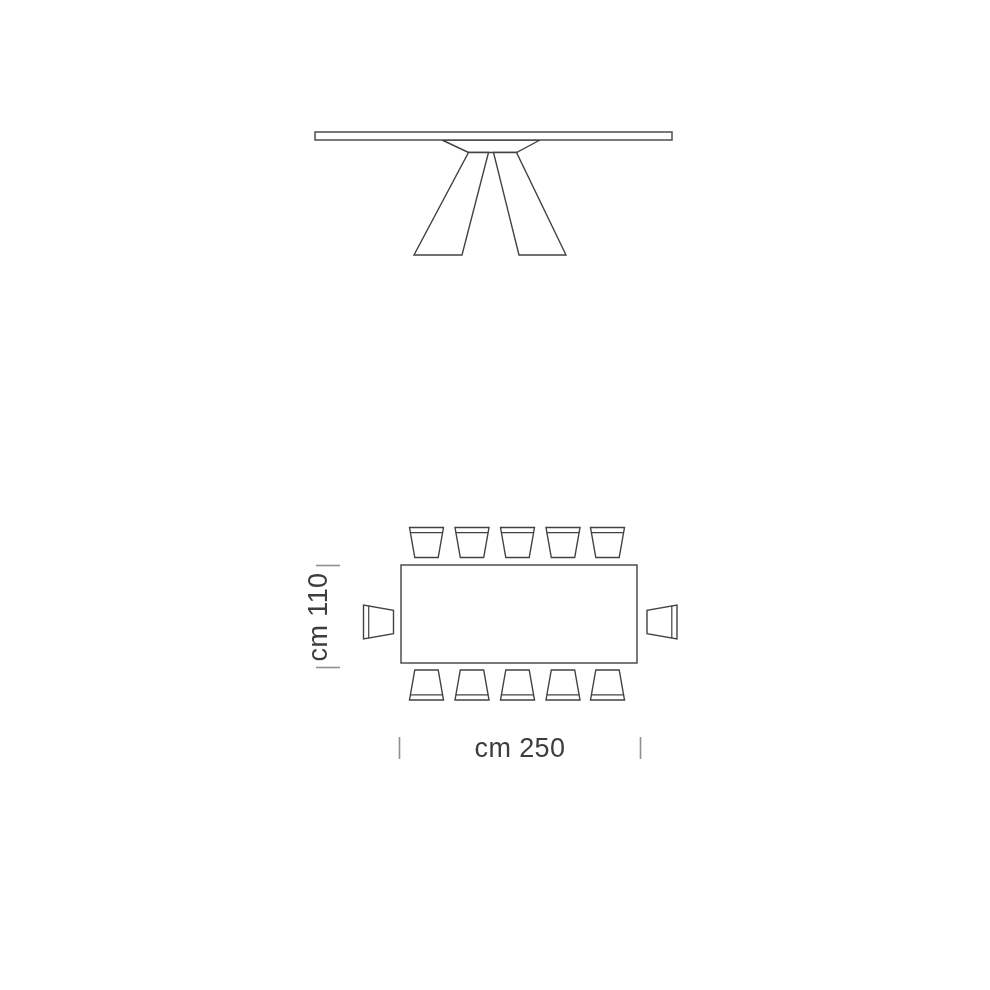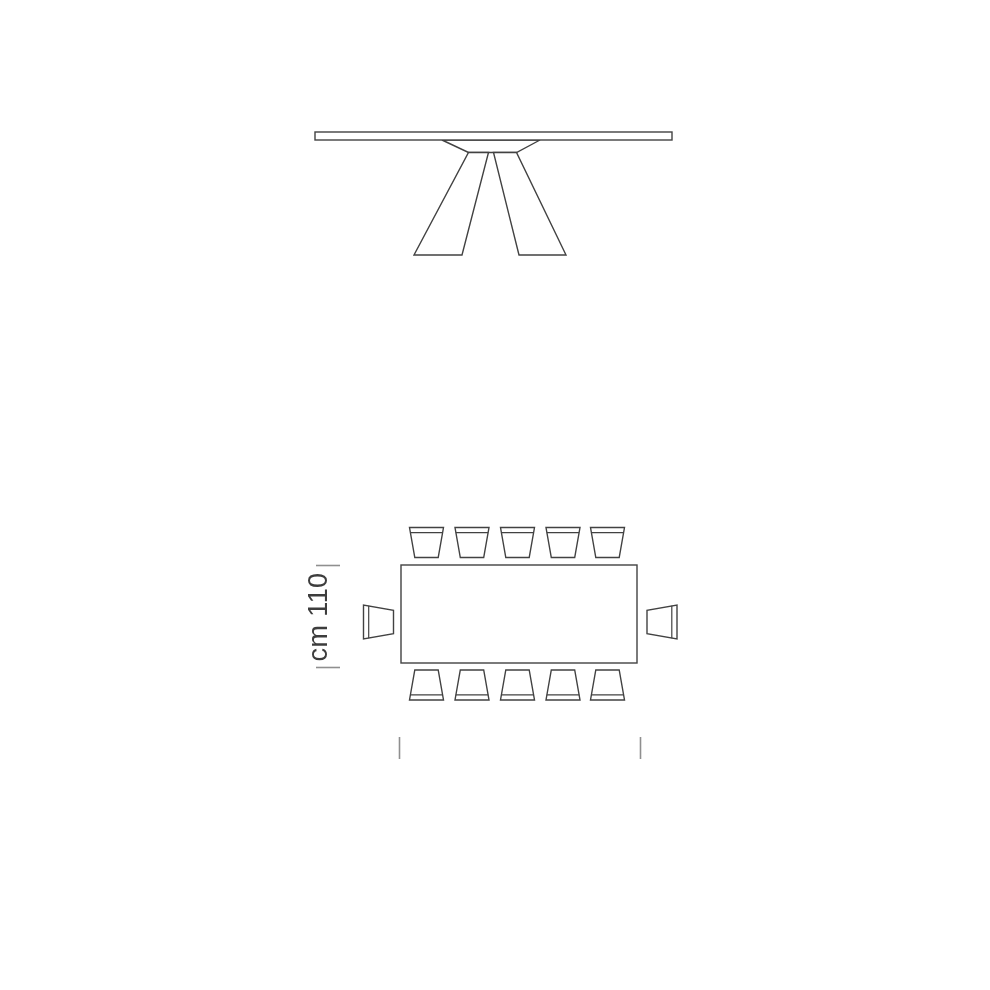--- a/index.html
+++ b/index.html
@@ -98,14 +98,15 @@
 
       <line class="tick" x1="316" y1="565.5" x2="340" y2="565.5"></line>
       <line class="tick" x1="316" y1="667.5" x2="340" y2="667.5"></line>
       <line class="tick" x1="399.5" y1="737" x2="399.5" y2="759"></line>
       <line class="tick" x1="640.5" y1="737" x2="640.5" y2="759"></line>
     </g>
   </svg>
 
   <div class="dim-label depth">cm 110</div>
 
+  <div class="dim-label width">cm 250</div>
 
 </div>
 
 </body></html>

